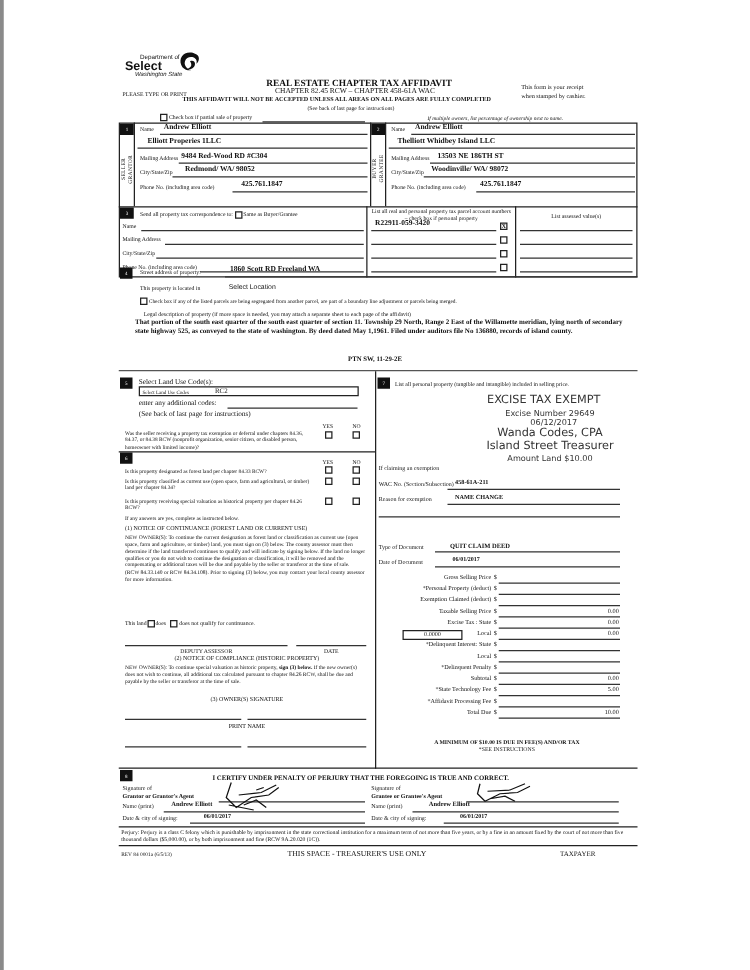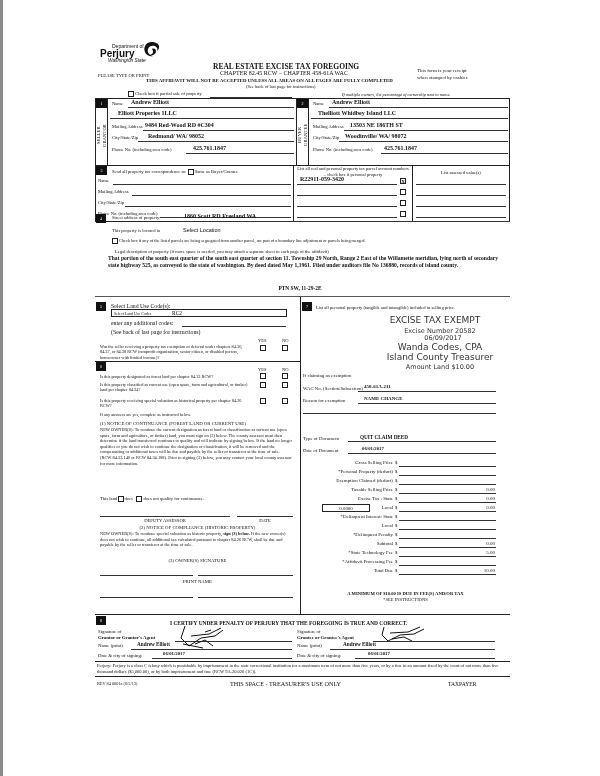--- a/index.html
+++ b/index.html
@@ -21,29 +21,29 @@
   .amt { position: absolute; text-align: right; width: 40px; font-size: 5px; }
   .sig { position: absolute; }
 </style>
 </head>
 <body>
 
 <div class="edge"></div>
 
 <div class="abs" style="left:100px;top:43px;width:70px;">
   <div style="font-family:'Liberation Sans',sans-serif;font-size:5px;margin-left:12px;">Department of</div>
-  <div style="font-family:'Liberation Sans',sans-serif;font-size:10px;font-weight:bold;line-height:9px;">Perjury</div>
+  <div style="font-family:'Liberation Sans',sans-serif;font-size:10px;font-weight:bold;line-height:9px;">Select</div>
   <div style="font-family:'Liberation Sans',sans-serif;font-size:4.8px;font-style:italic;margin-left:8px;">Washington State</div>
   <svg class="abs" style="left:42px;top:-2px;" width="20" height="18" viewBox="0 0 20 18">
     <path d="M10 1 C4 1 1 6 3 11 C4 14 8 16 11 15 C7 14 5 11 6 8 C7 5 10 4 13 5 C15 6 16 8 15 10 C18 8 18 3 14 2 C13 1.3 11.5 1 10 1 Z" fill="#111"></path>
     <path d="M10 8 C12 7 14 8 14 10 C14 13 11 15 8 14 C11 13 12 11 10 8 Z" fill="#111"></path>
   </svg>
 </div>
 <div class="row" style="left:98px;top:73px;font-size:4.6px;">PLEASE TYPE OR PRINT</div>
-<div class="row b" style="left:213px;top:62px;font-size:7.5px;">REAL ESTATE EXCISE TAX FOREGOING</div>
+<div class="row b" style="left:213px;top:62px;font-size:7.5px;">REAL ESTATE CHAPTER TAX AFFIDAVIT</div>
 <div class="row" style="left:220px;top:70px;font-size:6px;">CHAPTER 82.45 RCW – CHAPTER 458-61A WAC</div>
 <div class="row b" style="left:146px;top:78px;font-size:4.9px;">THIS AFFIDAVIT WILL NOT BE ACCEPTED UNLESS ALL AREAS ON ALL PAGES ARE FULLY COMPLETED</div>
 <div class="row" style="left:246px;top:84px;font-size:4.5px;">(See back of last page for instructions)</div>
 <div class="row" style="left:417px;top:68px;font-size:5px;">This form is your receipt</div>
 <div class="row" style="left:417px;top:75px;font-size:5px;">when stamped by cashier.</div>
 
 <div class="row" style="left:128px;top:91px;font-size:4.6px;">
   <span class="cb"></span>
   <span>Check box if partial sale of property</span>
 </div>
@@ -200,24 +200,24 @@
 <div class="line" style="left:100px;top:575px;width:93px;"></div>
 <div class="line" style="left:198px;top:575px;width:95px;"></div>
 <div class="abs" style="left:100px;top:579px;width:195px;text-align:center;font-size:4.8px;">PRINT NAME</div>
 <div class="line" style="left:100px;top:597px;width:93px;"></div>
 <div class="line" style="left:198px;top:597px;width:95px;"></div>
 
 <div class="secnum" style="left:302px;top:302px;">7</div>
 <div class="abs" style="left:316px;top:304px;width:190px;font-size:4.6px;line-height:8px;">List all personal property (tangible and intangible) included in selling price.</div>
 
 <div class="stamp" style="left:360px;top:315px;width:150px;font-size:9px;">EXCISE TAX EXEMPT</div>
-<div class="stamp" style="left:375px;top:327px;width:130px;font-size:6.5px;">Excise Number 20582</div>
-<div class="stamp" style="left:378px;top:334px;width:130px;font-size:6.5px;">06/09/2017</div>
+<div class="stamp" style="left:375px;top:327px;width:130px;font-size:6.5px;">Excise Number 29649</div>
+<div class="stamp" style="left:378px;top:334px;width:130px;font-size:6.5px;">06/12/2017</div>
 <div class="stamp" style="left:370px;top:342px;width:140px;font-size:9px;">Wanda Codes, CPA</div>
-<div class="stamp" style="left:365px;top:352px;width:150px;font-size:9px;">Island County Treasurer</div>
+<div class="stamp" style="left:365px;top:352px;width:150px;font-size:9px;">Island Street Treasurer</div>
 <div class="stamp" style="left:375px;top:363px;width:130px;font-size:6.5px;">Amount Land $10.00</div>
 
 <div class="row" style="left:303px;top:373px;font-size:4.8px;">If claiming an exemption</div>
 <div class="row" style="left:303px;top:386px;font-size:4.8px;">WAC No. (Section/Subsection)</div>
 <div class="row fill" style="left:364px;top:384px;font-size:5px;">458-61A-211</div>
 <div class="line" style="left:358px;top:391px;width:138px;"></div>
 <div class="row" style="left:303px;top:398px;font-size:4.8px;">Reason for exemption</div>
 <div class="row fill" style="left:364px;top:396px;font-size:5px;">NAME CHANGE</div>
 <div class="line" style="left:358px;top:403px;width:138px;"></div>
 <div class="line" style="left:303px;top:413px;width:193px;"></div>

